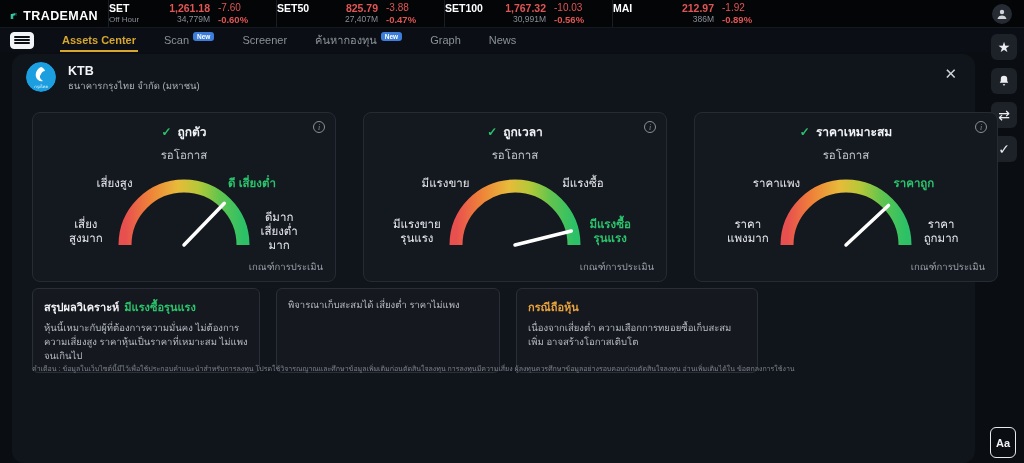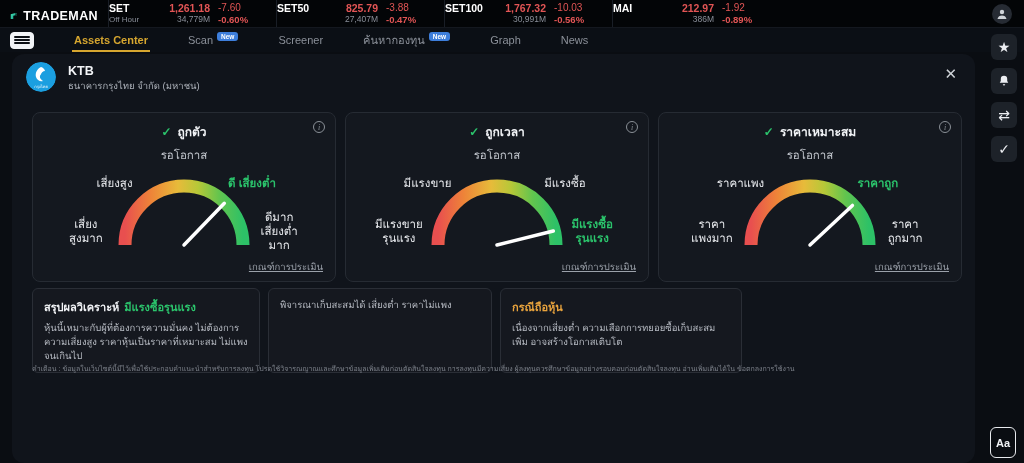--- a/index.html
+++ b/index.html
@@ -18,21 +18,21 @@
   .idx .val  { font-size:10.5px; font-weight:bold; color:#e25555; text-align:right; line-height:12px; }
   .idx .vol  { font-size:8.5px; color:#8a8f99; text-align:right; line-height:11px; }
   .idx .chg  { font-size:10px; color:#e25555; line-height:12px; }
   .idx .pct  { font-size:9.5px; font-weight:bold; color:#e25555; line-height:11px; }
   .top-spacer { flex:1; }
   .avatar-btn { width:20px; height:20px; border-radius:50%; background:#262b33; margin:4px 12px 0 0;
     display:flex; align-items:center; justify-content:center; cursor:pointer; }
 
   
   .navbar { position:absolute; top:28px; left:0; width:1024px; height:24px; background:#0b0f15;
-    display:flex; align-items:center; gap:12px; }
+    display:flex; align-items:center; gap:0; }
   .hamburger { width:24px; height:17px; margin:0 14px 0 10px; border:1.5px solid #f2f4f7; border-radius:4px;
     display:flex; flex-direction:column; justify-content:space-evenly; padding:2px 3px; cursor:pointer; background:#f2f4f7; }
   .hamburger i { display:block; height:2px; border-radius:2px; background:#0b0f15; }
   .nav-item { font-size:11px; color:#8b9099; padding:0 14px; height:24px; display:flex; align-items:center; cursor:pointer; position:relative; }
   .nav-item.active { color:#d6a62f; font-weight:bold; }
   .nav-item.active::after { content:""; position:absolute; left:12px; right:12px; bottom:0; height:2px; background:#d6a62f; }
   .badge { background:#3d7edb; color:#fff; font-size:6.5px; font-weight:bold; border-radius:3px;
     padding:1px 4px; margin-left:4px; transform:translateY(-4px); }
 
   
@@ -41,39 +41,39 @@
 
   
   .panel { position:absolute; left:12px; top:54px; width:963px; height:409px; background:#10141b; border-radius:12px; }
   .stock-head { position:absolute; left:14px; top:8px; display:flex; align-items:center; gap:12px; }
   .stock-logo { width:30px; height:30px; border-radius:50%; overflow:hidden; }
   .stock-symbol { font-size:12.5px; font-weight:bold; color:#f2f4f7; line-height:16px; }
   .stock-company { font-size:9.5px; color:#aeb3bb; line-height:13px; }
   .close-btn { position:absolute; right:18px; top:12px; font-size:15px; color:#cfd3d8; cursor:pointer; line-height:1; }
 
   
-  .cards { position:absolute; left:20px; top:58px; display:flex; gap:9px; }
+  .cards { position:absolute; left:20px; top:58px; display:flex; gap:27px; }
   .card { position:relative; width:304px; height:170px; background:#14181f; border:1px solid #262b33; border-radius:8px; }
   .card-title { position:absolute; top:9px; left:0; width:100%; text-align:center; font-size:12px; font-weight:bold; color:#f2f4f7; }
   .card-title .check { color:#2bc46c; margin-right:6px; font-weight:bold; }
   .info-icon { position:absolute; top:8px; right:10px; width:12px; height:12px; border:1px solid #8a9097; border-radius:50%;
     color:#8a9097; font-size:8px; font-family:"Liberation Serif", serif; font-style:italic;
     display:flex; align-items:center; justify-content:center; cursor:pointer; }
   .gauge-status { position:absolute; top:33px; left:0; width:100%; text-align:center; font-size:11.5px; color:#c2c6cd; }
   .gauge-svg { position:absolute; left:50%; top:48px; transform:translateX(-50%); }
   .glabel { position:absolute; transform:translate(-50%,-50%); font-size:11.5px; color:#e8eaee; text-align:center;
     white-space:pre-line; line-height:14px; }
   .glabel.active { color:#2bc46c; font-weight:bold; }
   .lt { left:27%; top:70px; }  .rt { left:72.5%; top:70px; }
   .lb { left:17.5%; top:118px; } .rb { left:81.5%; top:118px; }
   .criteria-link { position:absolute; right:12px; bottom:7px; font-size:9.5px; color:#9ba1aa;
-    text-decoration:underline; cursor:pointer; }
-
-  
-  .summaries { position:absolute; left:20px; top:234px; display:flex; gap:8px; }
+    cursor:pointer; }
+
+  
+  .summaries { position:absolute; left:20px; top:234px; display:flex; gap:16px; }
   .sbox { background:#15181f; border:1px solid #2a2e36; border-radius:6px; padding:9px 11px; min-height:62px; }
   .sbox.b1 { width:228px; } .sbox.b2 { width:224px; } .sbox.b3 { width:242px; }
   .sbox-title { font-size:11px; font-weight:bold; color:#f2f4f7; margin-bottom:5px; }
   .sbox-title .hl { color:#2bc46c; margin-left:5px; }
   .sbox-title.orange { color:#e8a33d; }
   .sbox-body { font-size:9.5px; color:#b8bcc4; line-height:14px; }
 
   .disclaimer { position:absolute; left:20px; top:309px; width:920px; font-size:7px; color:#7d828b;
     white-space:nowrap; overflow:hidden; }
 

